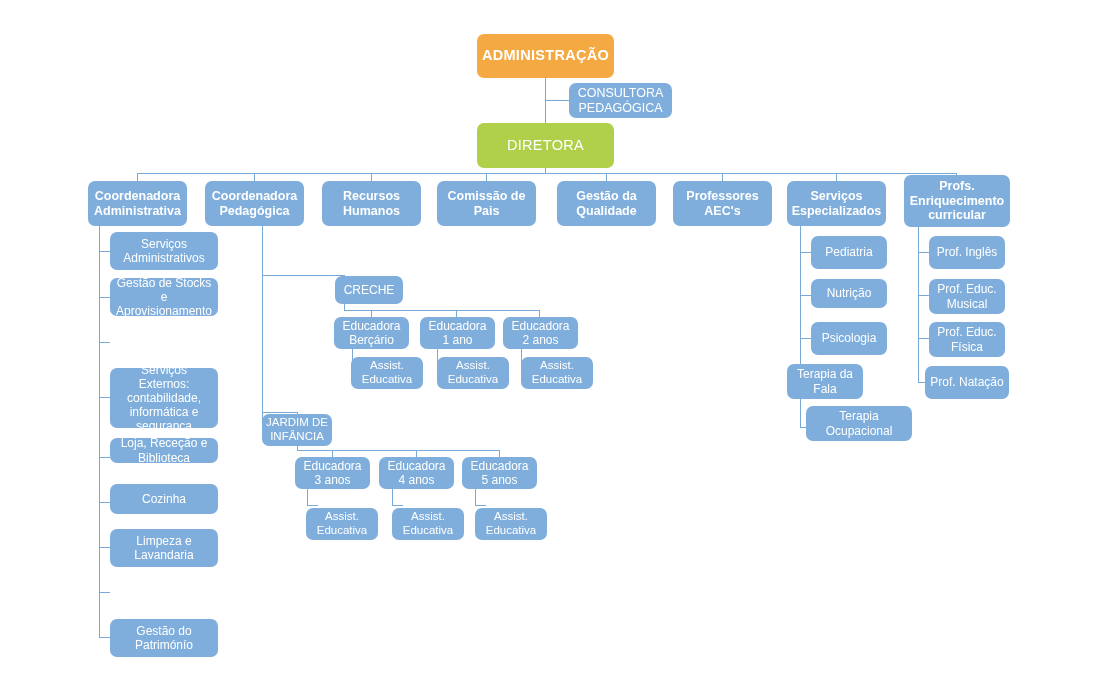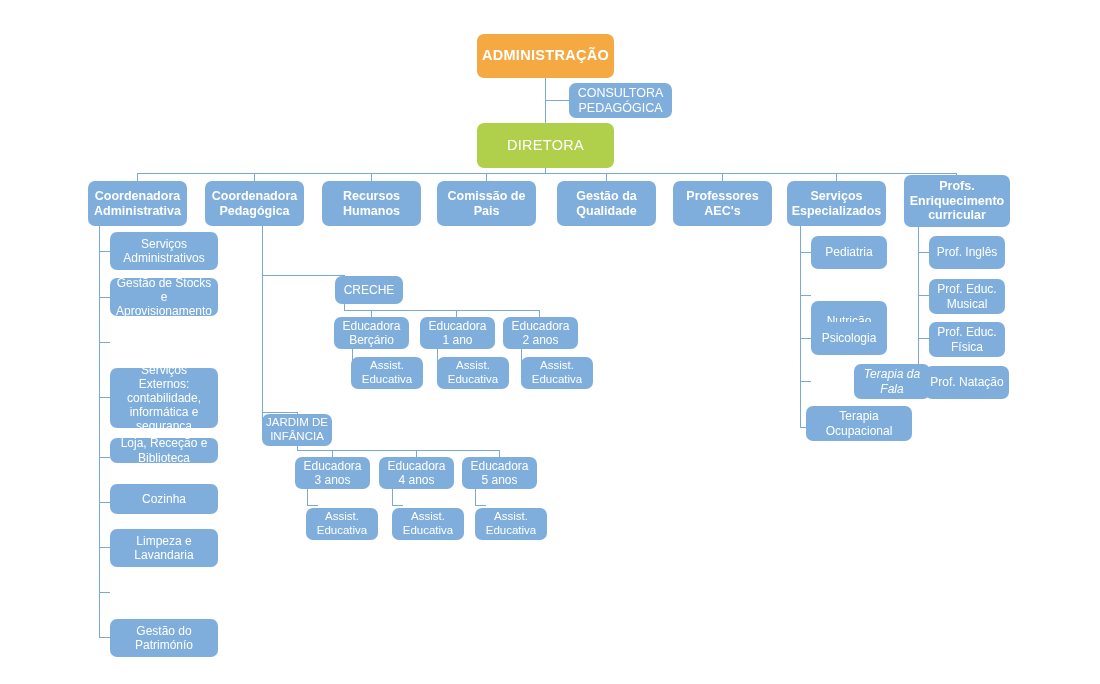--- a/index.html
+++ b/index.html
@@ -190,23 +190,23 @@
 5 anos</div>
 
   <div class="node n-blue lvl4" style="left:306px; top:508px; width:72px; height:32px;">Assist.
 Educativa</div>
   <div class="node n-blue lvl4" style="left:392px; top:508px; width:72px; height:32px;">Assist.
 Educativa</div>
   <div class="node n-blue lvl4" style="left:475px; top:508px; width:72px; height:32px;">Assist.
 Educativa</div>
 
   <div class="node n-blue lvl3" style="left:811px; top:236px; width:76px; height:33px;">Pediatria</div>
-  <div class="node n-blue lvl3" style="left:811px; top:279px; width:76px; height:40px;margin-top:22px;">Nutrição</div>
+  <div class="node n-blue lvl3" style="left:811px; top:279px; width:76px; height:29px;">Nutrição</div>
   <div class="node n-blue lvl3" style="left:811px; top:322px; width:76px; height:33px;">Psicologia</div>
-  <div class="node n-blue lvl3" style="left:854px; top:364px; width:76px; height:35px;font-style:italic;">Terapia da
+  <div class="node n-blue lvl3" style="left:787px; top:364px; width:76px; height:35px;">Terapia da
 Fala</div>
   <div class="node n-blue lvl3" style="left:806px; top:406px; width:106px; height:35px;text-align:center;">Terapia
 Ocupacional</div>
 
   <div class="node n-blue lvl3" style="left:929px; top:236px; width:76px; height:33px;">Prof. Inglês</div>
   <div class="node n-blue lvl3" style="left:929px; top:279px; width:76px; height:35px;">Prof. Educ.
 Musical</div>
   <div class="node n-blue lvl3" style="left:929px; top:322px; width:76px; height:35px;">Prof. Educ.
 Física</div>
   <div class="node n-blue lvl3" style="left:925px; top:366px; width:84px; height:33px;">Prof. Natação</div>

